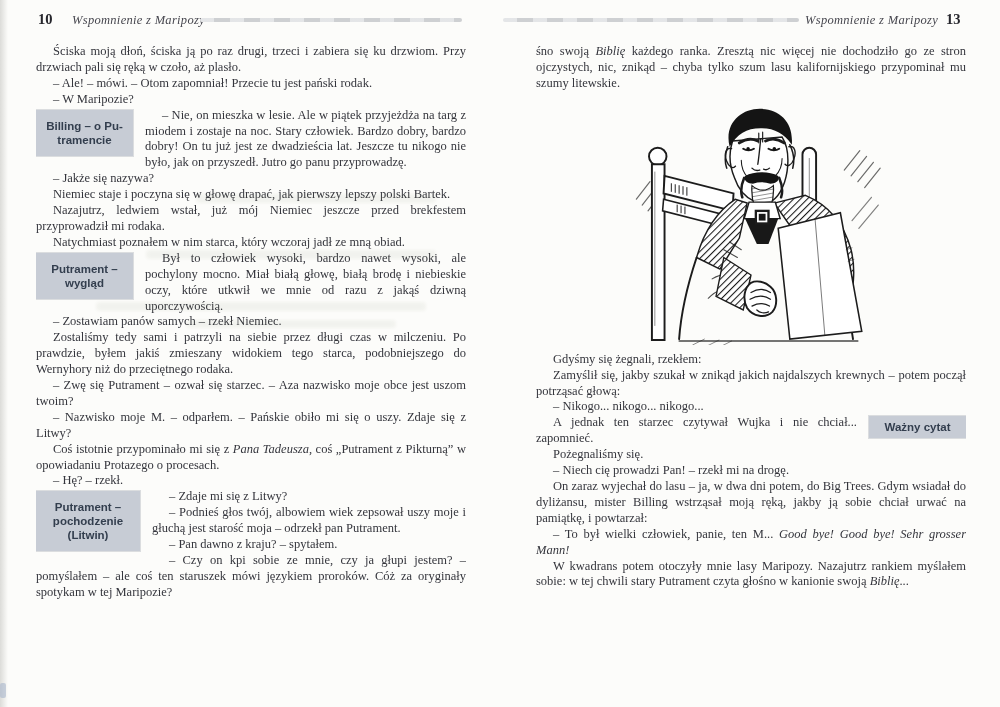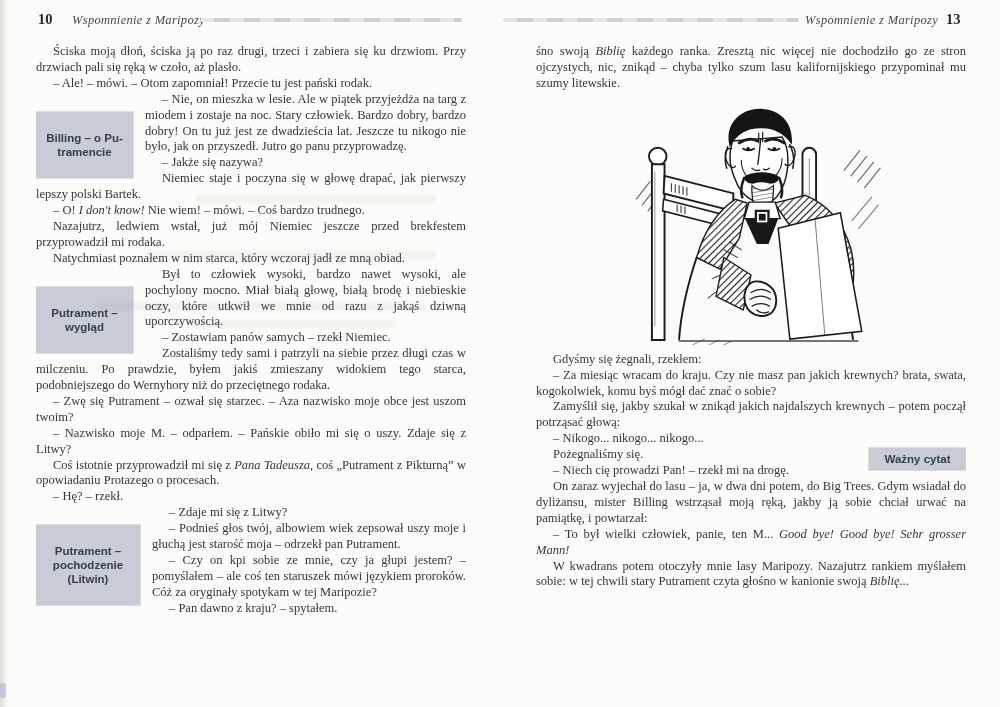--- a/index.html
+++ b/index.html
@@ -34,21 +34,21 @@
   .page.right{left:536px;}
   .page p{margin:0;text-align:justify;}
   .page p.ind{text-indent:17px;}
   .it{font-style:italic;margin-top:40px;}
   
   .note{
     float:left;width:97px;box-sizing:border-box;
     background:var(--note-bg);color:var(--note-tx);
     font-family:"Liberation Sans", sans-serif;font-weight:bold;
     font-size:11.5px;line-height:1.22;text-align:center;
-    padding:19px 3px;margin:20px 12px 8px 0;
+    padding:9px 3px;margin:2px 12px 8px 0;
     box-shadow:0 0 0 1px rgba(120,128,142,.25);
   }
   .note.l3{width:104px;margin-bottom:12px;}
   .note.r{float:right;width:97px;margin:1px 0 3px 12px;padding:4px 3px;}
   
   figure.illu{margin:10px auto 7px auto;width:272px;}
   figure.illu svg{display:block;}
   
   .ghost{position:absolute;background:#75815f;opacity:.07;filter:blur(1.5px);border-radius:4px;}
 </style>
@@ -69,50 +69,50 @@
   <span class="pnum" style="left:946px;">13</span>
 
   <div class="page left">
     <div class="ghost" style="left:160px;top:150px;width:240px;height:9px;"></div>
     <div class="ghost" style="left:110px;top:206px;width:290px;height:9px;"></div>
     <div class="ghost" style="left:60px;top:258px;width:330px;height:9px;"></div>
     <div class="ghost" style="left:150px;top:276px;width:210px;height:8px;"></div>
     <div>
         <p class="ind"><span>Ściska moją dłoń, ściska ją po raz drugi, trzeci i zabiera się ku drzwiom. Przy drzwiach pali się ręką w czoło, aż plasło.</span></p>
         <p class="ind"><span>– Ale! – mówi. – Otom zapomniał! Przecie tu jest pański rodak.</span></p>
+        <p class="ind"><span>– W Maripozie?</span></p>
         <div class="note l2">
           <div>Billing – o Pu-</div>
           <div>tramencie</div>
         </div>
         <p class="ind"><span>– Nie, on mieszka w lesie. Ale w piątek przyjeżdża na targ z miodem i zostaje na noc. Stary człowiek. Bardzo dobry, bardzo dobry! On tu już jest ze dwadzieścia lat. Jeszcze tu nikogo nie było, jak on przyszedł. Jutro go panu przyprowadzę.</span></p>
         <p class="ind"><span>– Jakże się nazywa?</span></p>
         <p class="ind"><span>Niemiec staje i poczyna się w głowę drapać, jak pierwszy lepszy polski Bartek.</span></p>
-        <p class="ind"><span>– O! </span><span class="it">I don't know!</span><span> Nie wiem! – mówi. – Coś bardzo trudnego.</span></p>
         <p class="ind"><span>Nazajutrz, ledwiem wstał, już mój Niemiec jeszcze przed brekfestem przyprowadził mi rodaka.</span></p>
         <p class="ind"><span>Natychmiast poznałem w nim starca, który wczoraj jadł ze mną obiad.</span></p>
         <div class="note l2">
           <div>Putrament –</div>
           <div>wygląd</div>
         </div>
         <p class="ind"><span>Był to człowiek wysoki, bardzo nawet wysoki, ale pochylony mocno. Miał białą głowę, białą brodę i niebieskie oczy, które utkwił we mnie od razu z jakąś dziwną uporczywością.</span></p>
         <p class="ind"><span>– Zostawiam panów samych – rzekł Niemiec.</span></p>
         <p class="ind"><span>Zostaliśmy tedy sami i patrzyli na siebie przez długi czas w milczeniu. Po prawdzie, byłem jakiś zmieszany widokiem tego starca, podobniejszego do Wernyhory niż do przeciętnego rodaka.</span></p>
         <p class="ind"><span>– Zwę się Putrament – ozwał się starzec. – Aza nazwisko moje obce jest uszom twoim?</span></p>
         <p class="ind"><span>– Nazwisko moje M. – odparłem. – Pańskie obiło mi się o uszy. Zdaje się z Litwy?</span></p>
-        <p class="ind"><span>Coś istotnie przyprowadził mi się z </span><span class="it">Pana Tadeusza</span><span>, coś „Putrament z Pikturną” w opowiadaniu Protazego o procesach.</span></p>
+        <p class="ind"><span>Coś istotnie przypominało mi się z </span><span class="it">Pana Tadeusza</span><span>, coś „Putrament z Pikturną” w opowiadaniu Protazego o procesach.</span></p>
         <p class="ind"><span>– Hę? – rzekł.</span></p>
         <div class="note l3">
           <div>Putrament –</div>
           <div>pochodzenie</div>
           <div>(Litwin)</div>
         </div>
         <p class="ind"><span>– Zdaje mi się z Litwy?</span></p>
         <p class="ind"><span>– Podnieś głos twój, albowiem wiek zepsował uszy moje i głuchą jest starość moja – odrzekł pan Putrament.</span></p>
+        <p class="ind"><span>– Pan dawno z kraju? – spytałem.</span></p>
         <p class="ind"><span>– Czy on kpi sobie ze mnie, czy ja głupi jestem? – pomyślałem – ale coś ten staruszek mówi językiem proroków. Cóż za oryginały spotykam w tej Maripozie?</span></p>
-        <p class="ind"><span>– Pan dawno z kraju? – spytałem.</span></p>
       </div>
   </div>
 
   <div class="page right">
     <div>
         <p><span>śno swoją </span><span class="it">Biblię</span><span> każdego ranka. Zresztą nic więcej nie dochodziło go ze stron ojczystych, nic, znikąd – chyba tylko szum lasu kalifornijskiego przypominał mu szumy litewskie.</span></p>
       </div>
 
     <figure class="illu">
       <svg viewBox="0 0 280 250" width="272" height="243" role="img" aria-label="Rysunek piórkiem: stary Putrament z wąsami i bródką siedzi w drewnianym fotelu i trzyma list">
@@ -189,26 +189,26 @@
           <path d="M146,214 c3,3 8,4 12,2" stroke-width="1.3"></path>
 
           <path d="M66,246 H250" stroke-width="1.4" opacity=".8"></path>
           <path d="M80,250 l12,-6 M95,251 l12,-6 M110,251 l10,-5" stroke-width="1" opacity=".5"></path>
         </g>
       </svg>
     </figure>
 
     <div>
         <p class="ind"><span>Gdyśmy się żegnali, rzekłem:</span></p>
-        <p class="ind"><span>– Za miesiąc wracam do kraju. Czy nie masz pan jakich krewnych? brata, swata, kogokolwiek, komu byś mógł dać znać o sobie?</span></p>
         <p class="ind"><span>Zamyślił się, jakby szukał w znikąd jakich najdalszych krewnych – potem począł potrząsać głową:</span></p>
         <p class="ind"><span>– Nikogo... nikogo... nikogo...</span></p>
         <div class="note r l1">
           <div>Ważny cytat</div>
         </div>
+        <p class="ind"><span>A jednak ten starzec czytywał Wujka i nie chciał... zapomnieć.</span></p>
         <p class="ind"><span>Pożegnaliśmy się.</span></p>
         <p class="ind"><span>– Niech cię prowadzi Pan! – rzekł mi na drogę.</span></p>
         <p class="ind"><span>On zaraz wyjechał do lasu – ja, w dwa dni potem, do Big Trees. Gdym wsiadał do dyliżansu, mister Billing wstrząsał moją ręką, jakby ją sobie chciał urwać na pamiątkę, i powtarzał:</span></p>
         <p class="ind"><span>– To był wielki człowiek, panie, ten M... </span><span class="it">Good bye! Good bye! Sehr grosser Mann!</span></p>
         <p class="ind"><span>W kwadrans potem otoczyły mnie lasy Maripozy. Nazajutrz rankiem myślałem sobie: w tej chwili stary Putrament czyta głośno w kanionie swoją </span><span class="it">Biblię</span><span>...</span></p>
       </div>
   </div>
 
 </div>
 

